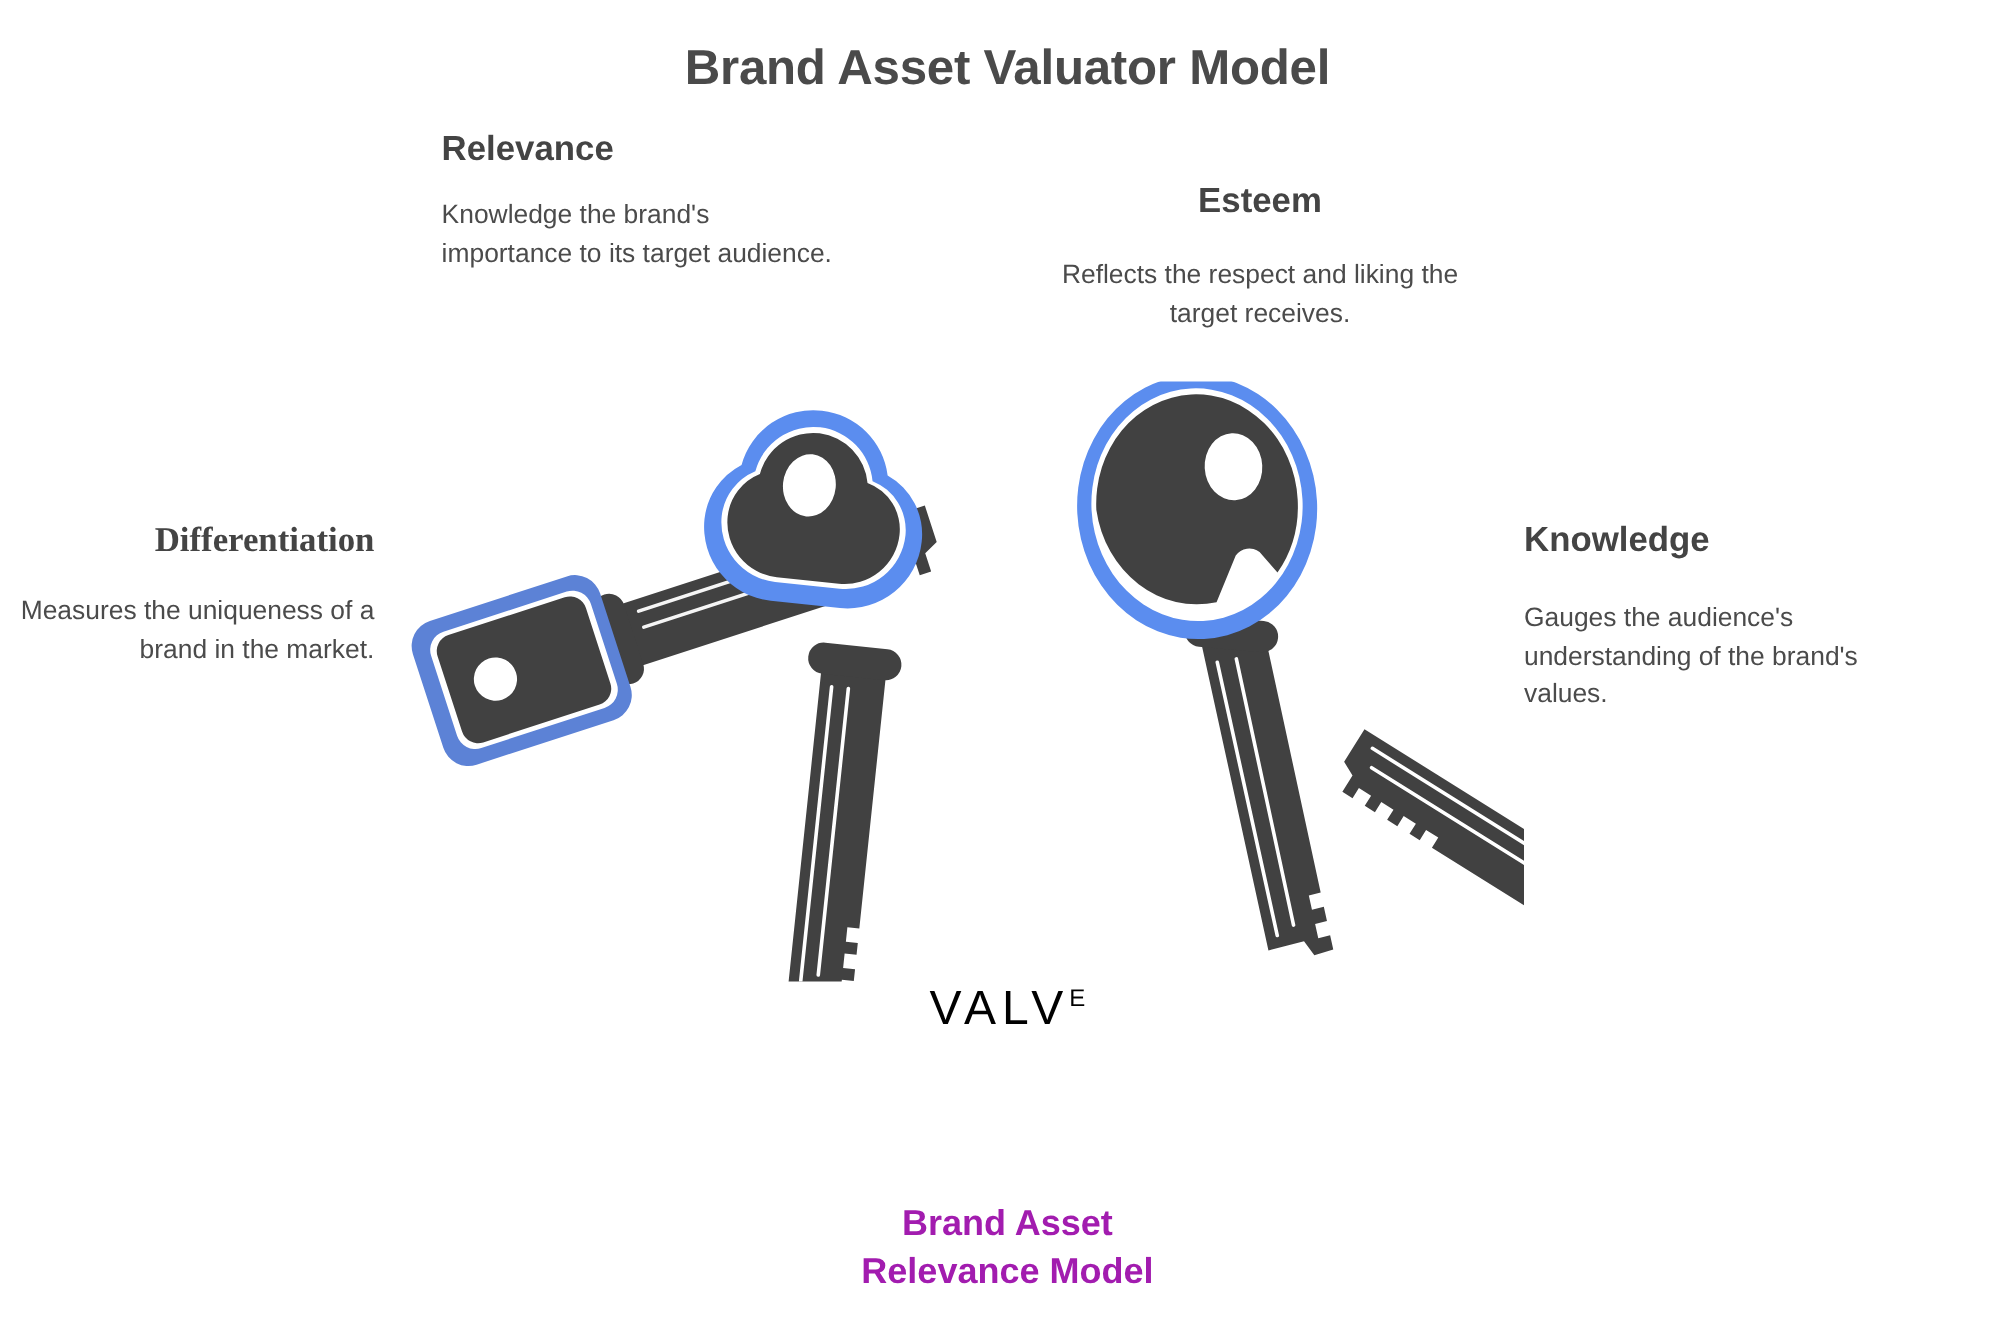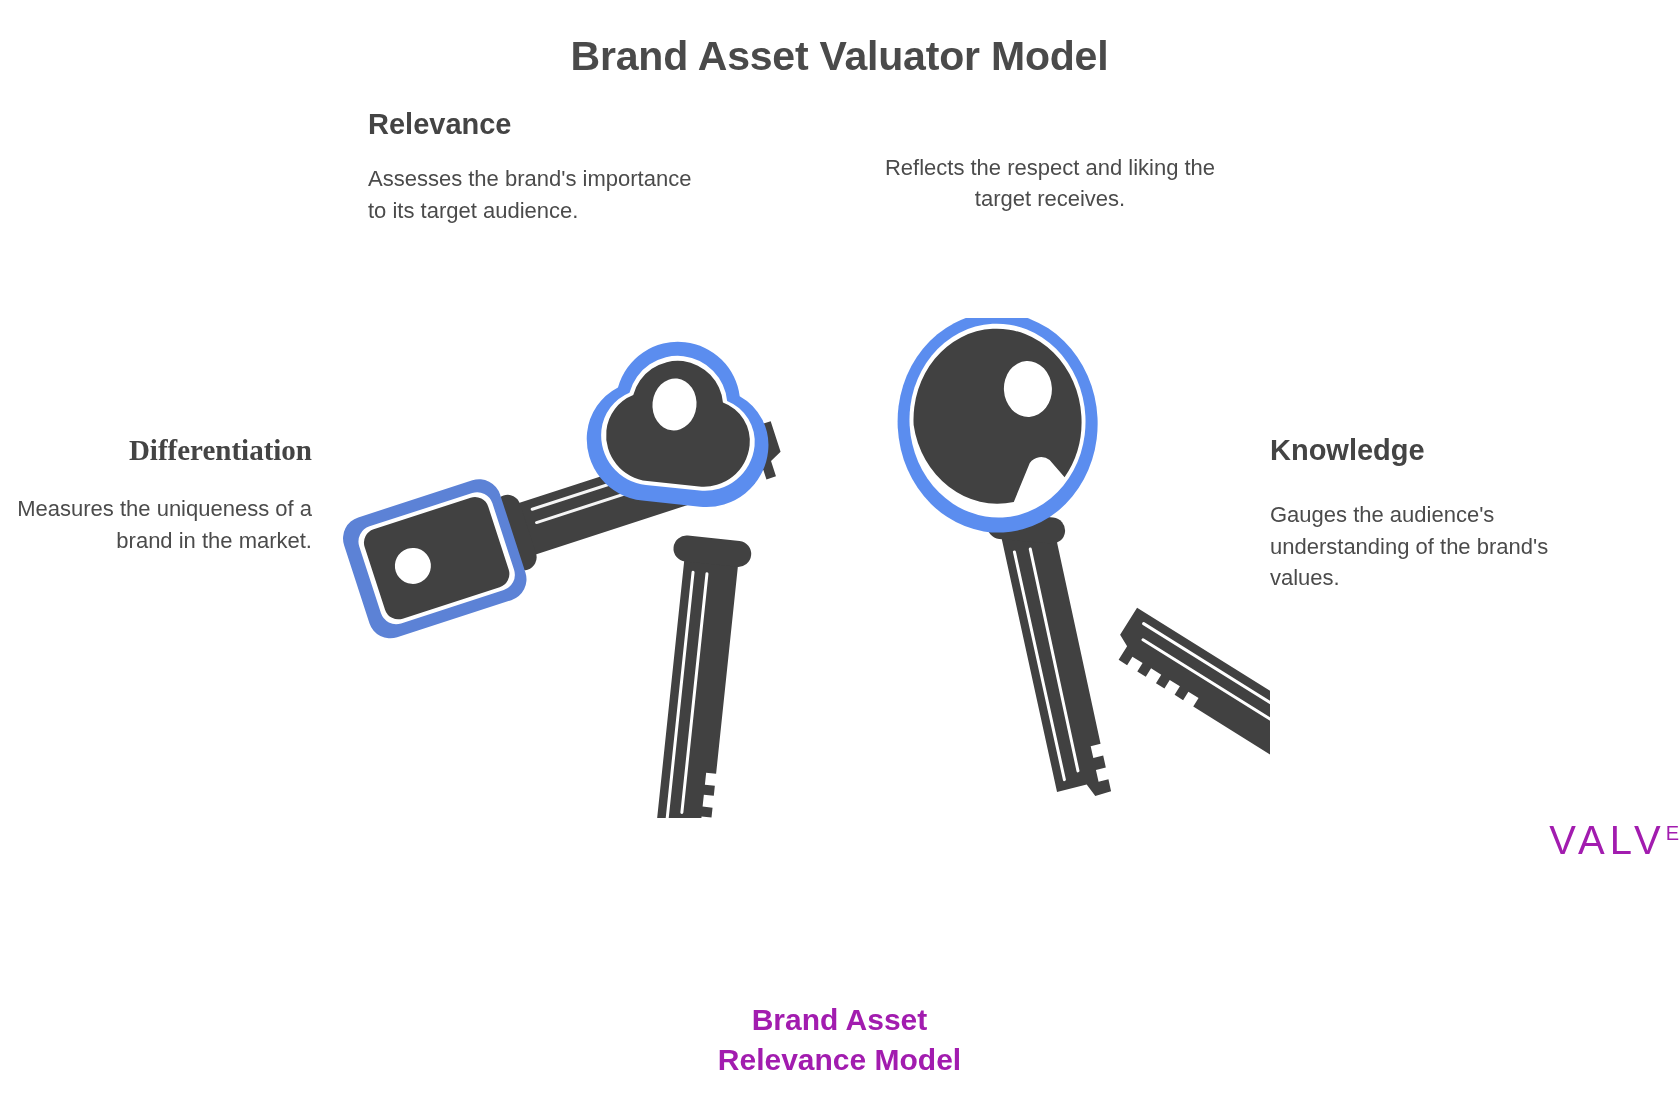--- a/index.html
+++ b/index.html
@@ -98,45 +98,46 @@
     height: 500px;
   }
   #keys-art svg { display: block; width: 940px; height: 500px; }
 
   
   .watermark {
     position: absolute;
     left: 0;
     top: 818px;
     width: 1679px;
-    text-align: right;
-    color: #a21caf;
+    text-align: center;
+    color: #000000;
     font-size: 40px;
     letter-spacing: 5px;
     font-weight: 300;
   }
   .watermark .wm-sup {
     font-size: 20px;
     vertical-align: super;
     letter-spacing: 0;
   }
 </style>
 </head>
 <body>
 
 <div id="canvas">
 
   <h1 class="main-title">Brand Asset Valuator Model</h1>
 
   <div class="callout callout-relevance">
     <div class="c-title">Relevance</div>
-    <div class="c-desc">Assesses the brand's importance to its target audience.</div>
+    <div class="c-desc">Knowledge the brand's importance to its target audience.</div>
   </div>
 
   <div class="callout callout-esteem">
+    <div class="c-title">Esteem</div>
     <div class="c-desc">Reflects the respect and liking the target receives.</div>
   </div>
 
   <div class="callout callout-differentiation">
     <div class="c-title">Differentiation</div>
     <div class="c-desc">Measures the uniqueness of a brand in the market.</div>
   </div>
 
   <div class="callout callout-knowledge">
     <div class="c-title">Knowledge</div>

